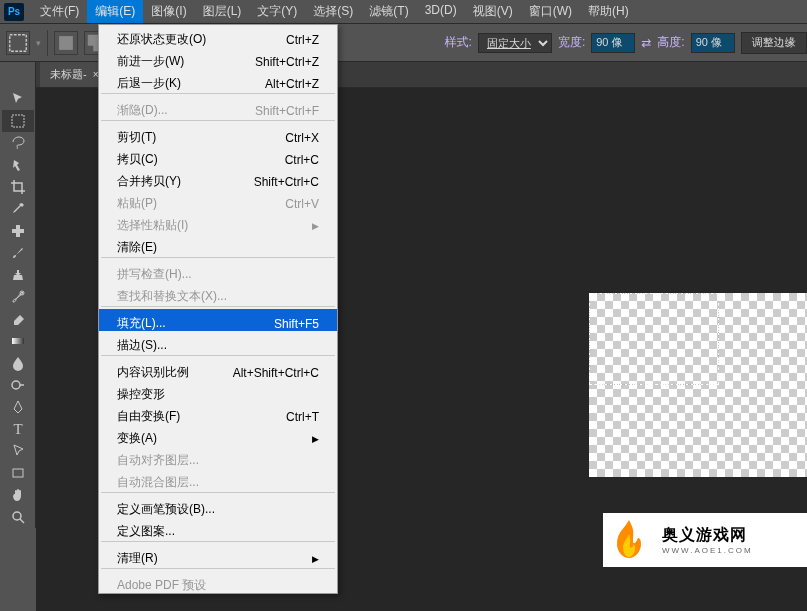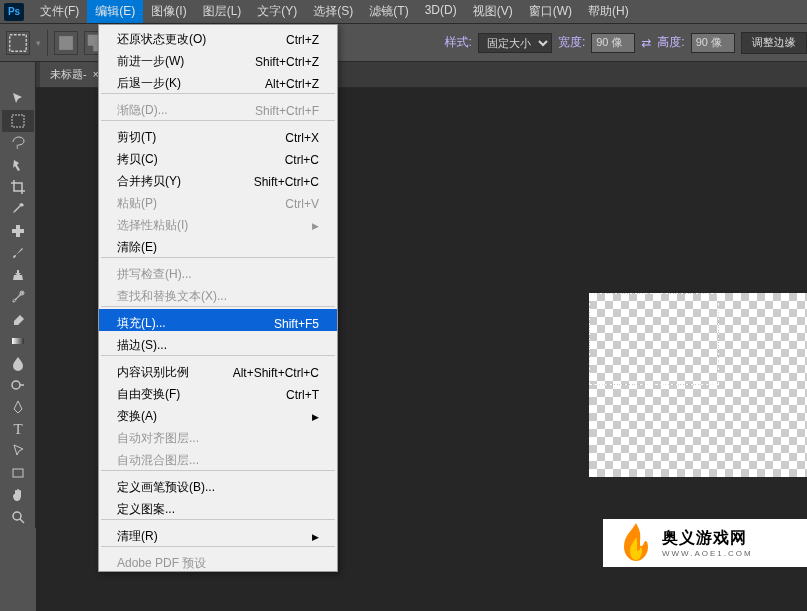--- a/index.html
+++ b/index.html
@@ -5,43 +5,43 @@
 * { margin: 0; padding: 0; box-sizing: border-box; font-family: "Microsoft YaHei", Arial, sans-serif; }
 body { width: 807px; height: 611px; background: #535353; overflow: hidden; position: relative; }
 .menubar { height: 24px; background: #535353; display: flex; align-items: center; padding-left: 4px; border-bottom: 1px solid #2a2a2a; }
 .ps-logo { width: 20px; height: 18px; background: #001e36; color: #31a8ff; font-weight: bold; font-size: 10px; display: flex; align-items: center; justify-content: center; border-radius: 2px; margin-right: 8px; }
 .menu-item { color: #d8d8d8; font-size: 12px; padding: 3px 8px; cursor: default; }
 .menu-item.active { background: #0078d7; color: #e5e5e5; }
 .options-bar { height: 38px; background: #535353; border-bottom: 1px solid #2a2a2a; display: flex; align-items: center; padding-left: 6px; gap: 6px; }
 .opt-icon { width: 24px; height: 24px; border: 1px solid #3a3a3a; display: flex; align-items: center; justify-content: center; color: #c8c8c8; font-size: 12px; }
 .opt-sep { width: 1px; height: 26px; background: #3a3a3a; }
 .opt-label { color: #c4b5fd; font-size: 12px; }
-.opt-select { background: #3a3a3a; color: #d8d8d8; border: 1px solid #2a2a2a; font-size: 11px; padding: 2px 4px; height: 20px; }
-.opt-input { background: #737373; color: #d8d8d8; border: 1px solid #2a2a2a; font-size: 11px; width: 44px; height: 20px; padding: 2px 4px; }
+.opt-select { background: #3a3a3a; color: #d8d8d8; border: 1px solid #2a2a2a; font-size: 11px; padding: 2px 4px; height: 20px; text-decoration: underline; }
+.opt-input { background: #0c4a6e; color: #d8d8d8; border: 1px solid #2a2a2a; font-size: 11px; width: 44px; height: 20px; padding: 2px 4px; }
 .opt-btn { background: #3a3a3a; color: #d8d8d8; border: 1px solid #2a2a2a; font-size: 11px; padding: 2px 10px; height: 22px; }
 .doc-tabs { height: 26px; background: #3a3a3a; border-bottom: 1px solid #2a2a2a; display: flex; align-items: stretch; padding-left: 40px; }
 .doc-tab { background: #4a4a4a; color: #d8d8d8; font-size: 11px; padding: 5px 10px; border-right: 1px solid #2a2a2a; display: flex; align-items: center; gap: 6px; }
 .doc-tab .close { font-size: 10px; }
 .toolbar { position: absolute; left: 0; top: 62px; width: 36px; background: #535353; border-right: 1px solid #2a2a2a; padding-top: 26px; }
 .tool { width: 32px; height: 22px; margin: 0px 2px; display: flex; align-items: center; justify-content: center; color: #c8c8c8; font-size: 14px; position: relative; }
 .tool svg { width: 16px; height: 16px; }
 .canvas-area { position: absolute; left: 36px; top: 88px; right: 0; bottom: 0; background: #262626; }
 .ruler-h { position: absolute; left: 60px; top: 88px; right: 0; height: 16px; background: #3a3a3a; border-bottom: 1px solid #2a2a2a; }
 .ruler-v { position: absolute; left: 36px; top: 104px; width: 24px; bottom: 0; background: #3a3a3a; border-right: 1px solid #2a2a2a; }
 .ruler-num { color: #9a9a9a; font-size: 9px; }
 .checker { position: absolute; right: 0; top: 293px; width: 218px; height: 184px; background-image: linear-gradient(45deg,#ccc 25%,transparent 25%),linear-gradient(-45deg,#ccc 25%,transparent 25%),linear-gradient(45deg,transparent 75%,#ccc 75%),linear-gradient(-45deg,transparent 75%,#ccc 75%); background-size: 16px 16px; background-position: 0 0,0 8px,8px -8px,-8px 0; background-color: #fff; }
 .marquee { position: absolute; left: 0; top: 0; width: 130px; height: 92px; border: 1px dashed #000; outline: 1px dashed #fff; outline-offset: -1px; }
 .dropdown { position: absolute; left: 98px; top: 24px; width: 240px; background: #f0f0f0; border: 1px solid #9a9a9a; box-shadow: 2px 2px 6px rgba(0,0,0,0.4); z-index: 100; }
 .dd-item { display: flex; justify-content: space-between; align-items: center; padding: 10px 18px 3px 18px; font-size: 12px; color: #000; height: 22px; }
 .dd-item.disabled { color: #969696; }
 .dd-item.highlighted { background: #0a64d8; color: #fff; }
 .dd-sep { height: 1px; background: #c8c8c8; margin: 2px 2px; }
 .dd-arrow { font-size: 9px; margin-left: auto; }
 .highlight-box { position: absolute; border: 2px solid #ff0000; pointer-events: none; }
-.watermark { position: absolute; right: 0; bottom: 44px; width: 204px; height: 48px; background: #fff; display: flex; align-items: center; padding: 4px 15px; gap: 8px; }
+.watermark { position: absolute; right: 0; bottom: 44px; width: 204px; height: 54px; background: #fff; display: flex; align-items: center; padding: 4px 8px; gap: 15px; }
 .wm-flame { width: 36px; height: 44px; position: relative; }
 .wm-text { display: flex; flex-direction: column; }
 .wm-cn { font-size: 16px; font-weight: bold; color: #000; letter-spacing: 1px; }
 .wm-en { font-size: 8px; color: #666; letter-spacing: 2px; }
 </style>
 </head>
 <body>
 
 <div class="menubar">
   <div class="ps-logo">Ps</div>
@@ -293,20 +293,23 @@
     </div>
     <div class="dd-item">
       <span>描边(S)...</span>
     </div>
     <div class="dd-sep"></div>
     <div class="dd-item">
       <span>内容识别比例</span>
       <span>Alt+Shift+Ctrl+C</span>
     </div>
     <div class="dd-item">
+      <span>操控变形</span>
+    </div>
+    <div class="dd-item">
       <span>自由变换(F)</span>
       <span>Ctrl+T</span>
     </div>
     <div class="dd-item">
       <span>变换(A)</span>
       <span class="dd-arrow">▶</span>
     </div>
     <div class="dd-item disabled">
       <span>自动对齐图层...</span>
     </div>

